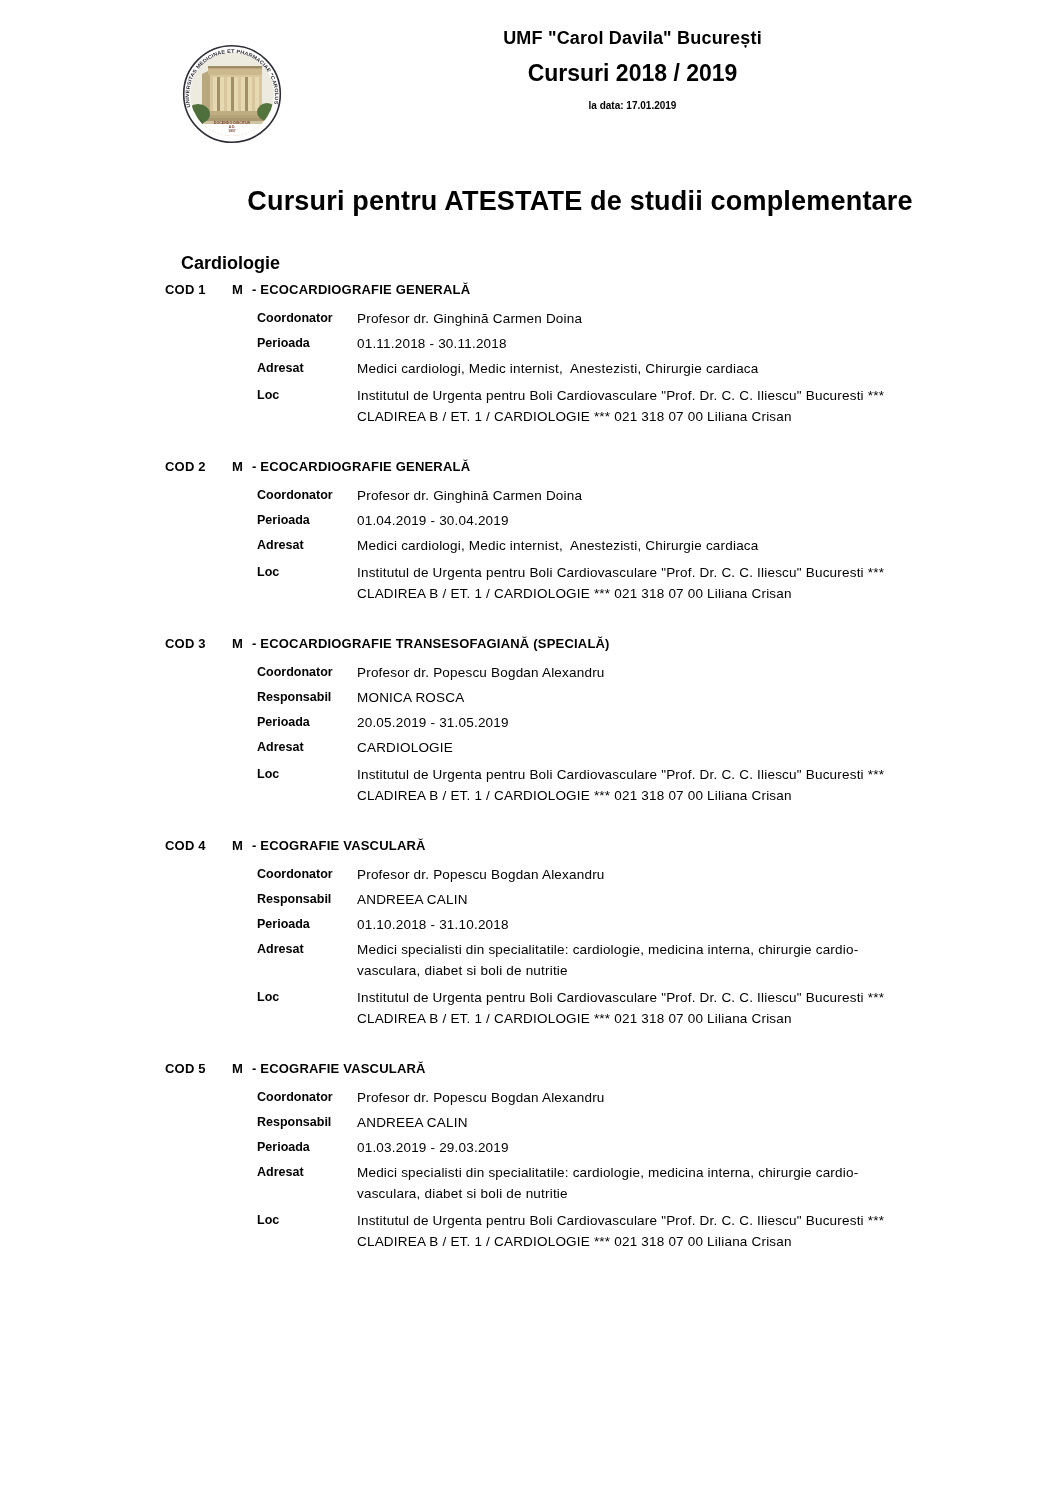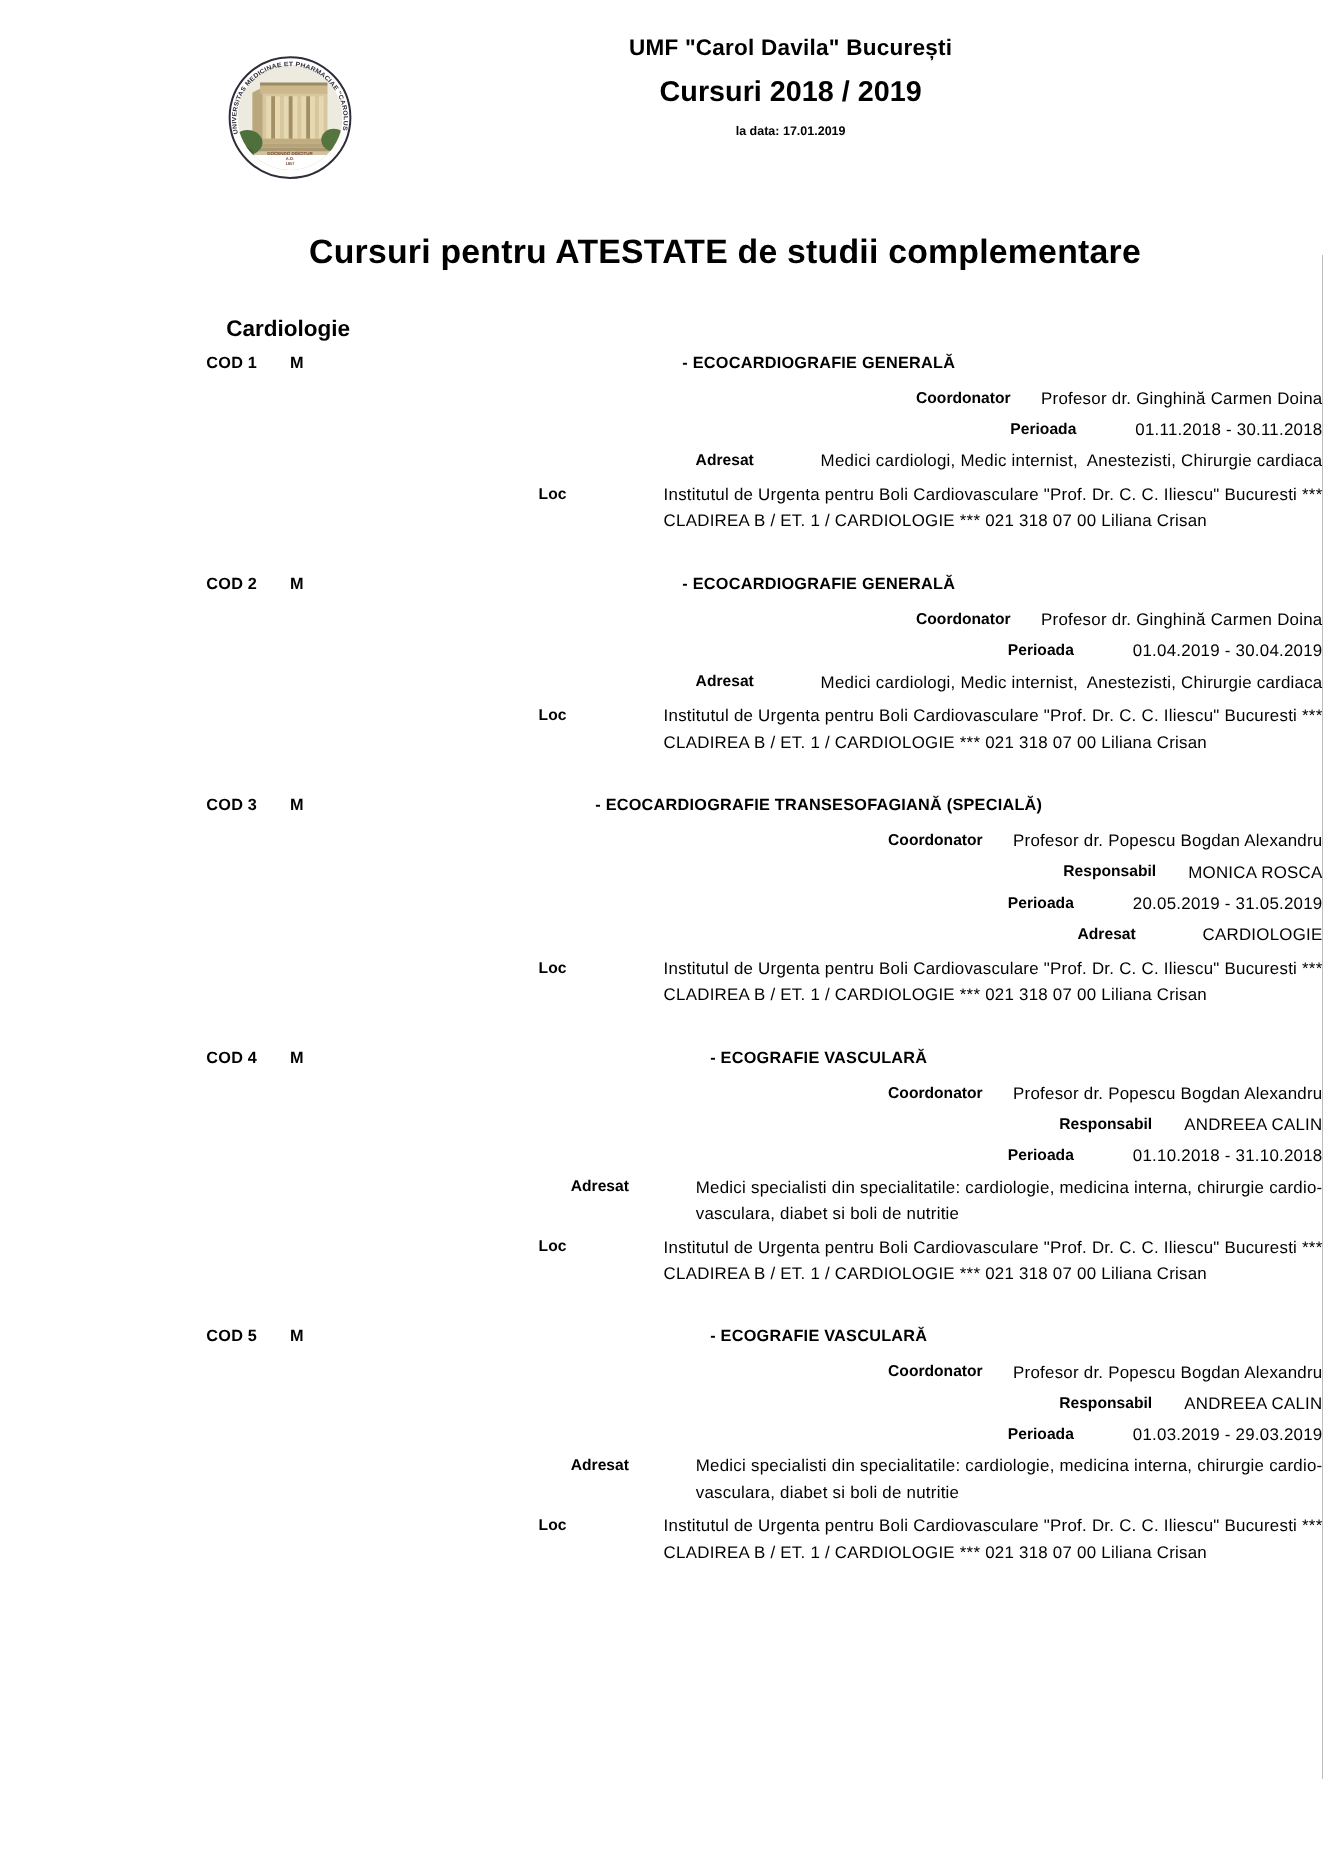--- a/index.html
+++ b/index.html
@@ -24,23 +24,23 @@
     text-align:center;font-size:27px;font-weight:bold;letter-spacing:.2px;
   }
   
   .main{position:absolute;left:0;top:252px;width:1058px;}
   .section-title{margin:0 0 6px 181px;font-size:18px;font-weight:bold;line-height:22px;}
   .course-list{margin-left:165px;}
   .course{margin-bottom:30px;}
   .course-header{display:flex;font-size:13px;font-weight:bold;line-height:20px;letter-spacing:.2px;}
   .course-code{flex:0 0 67px;}
   .course-type{flex:0 0 20px;}
-  .course-title{flex:1 1 auto;text-align:center;}
+  .course-title{flex:1 1 auto;}
   .rows{margin-top:8px;}
-  .row{display:flex;padding-left:92px;margin-top:4px;line-height:21px;justify-content:flex-end;}
+  .row{display:flex;padding-left:92px;margin-top:4px;line-height:21px;}
   .row:last-child{margin-top:6px;}
   .flabel{flex:0 0 100px;font-size:12.5px;font-weight:bold;}
   .fvalue{font-size:13.5px;white-space:pre-wrap;max-width:665px;letter-spacing:.2px;}
   
   .footer{
     position:absolute;left:0;top:1440px;width:100%;
     text-align:center;font-size:14px;font-style:italic;letter-spacing:.3px;
   }
 </style>
 </head>

